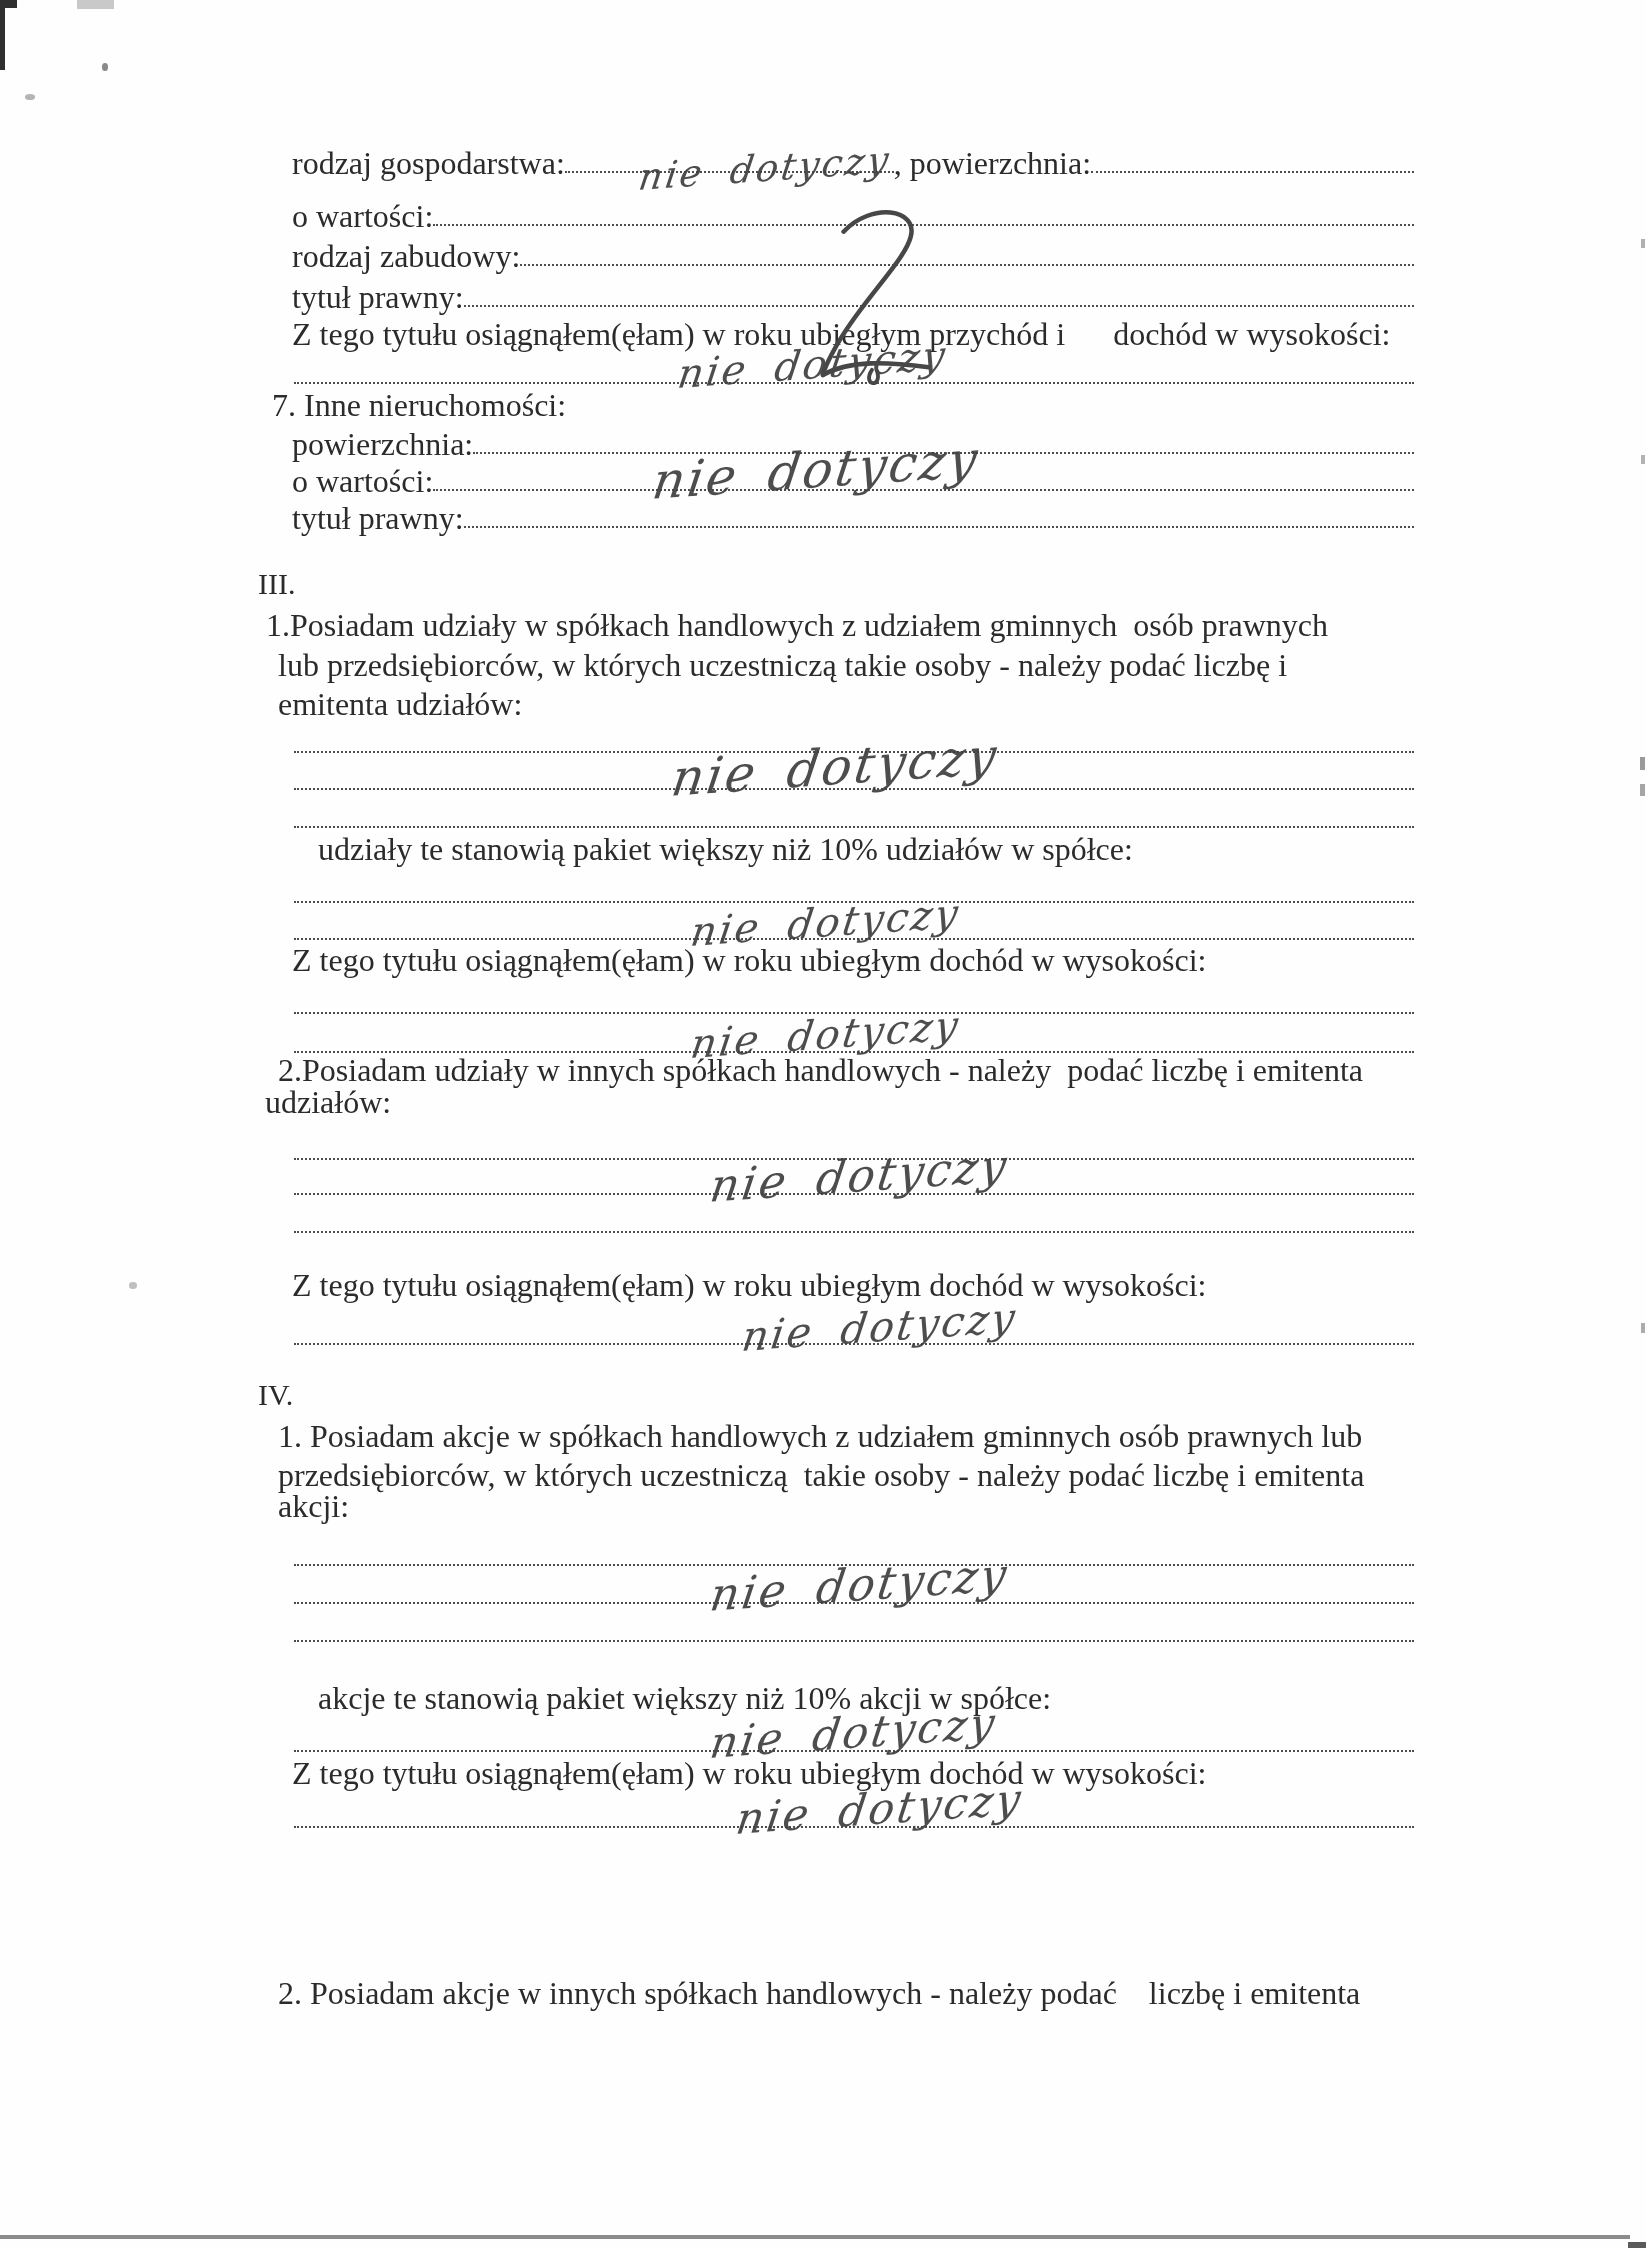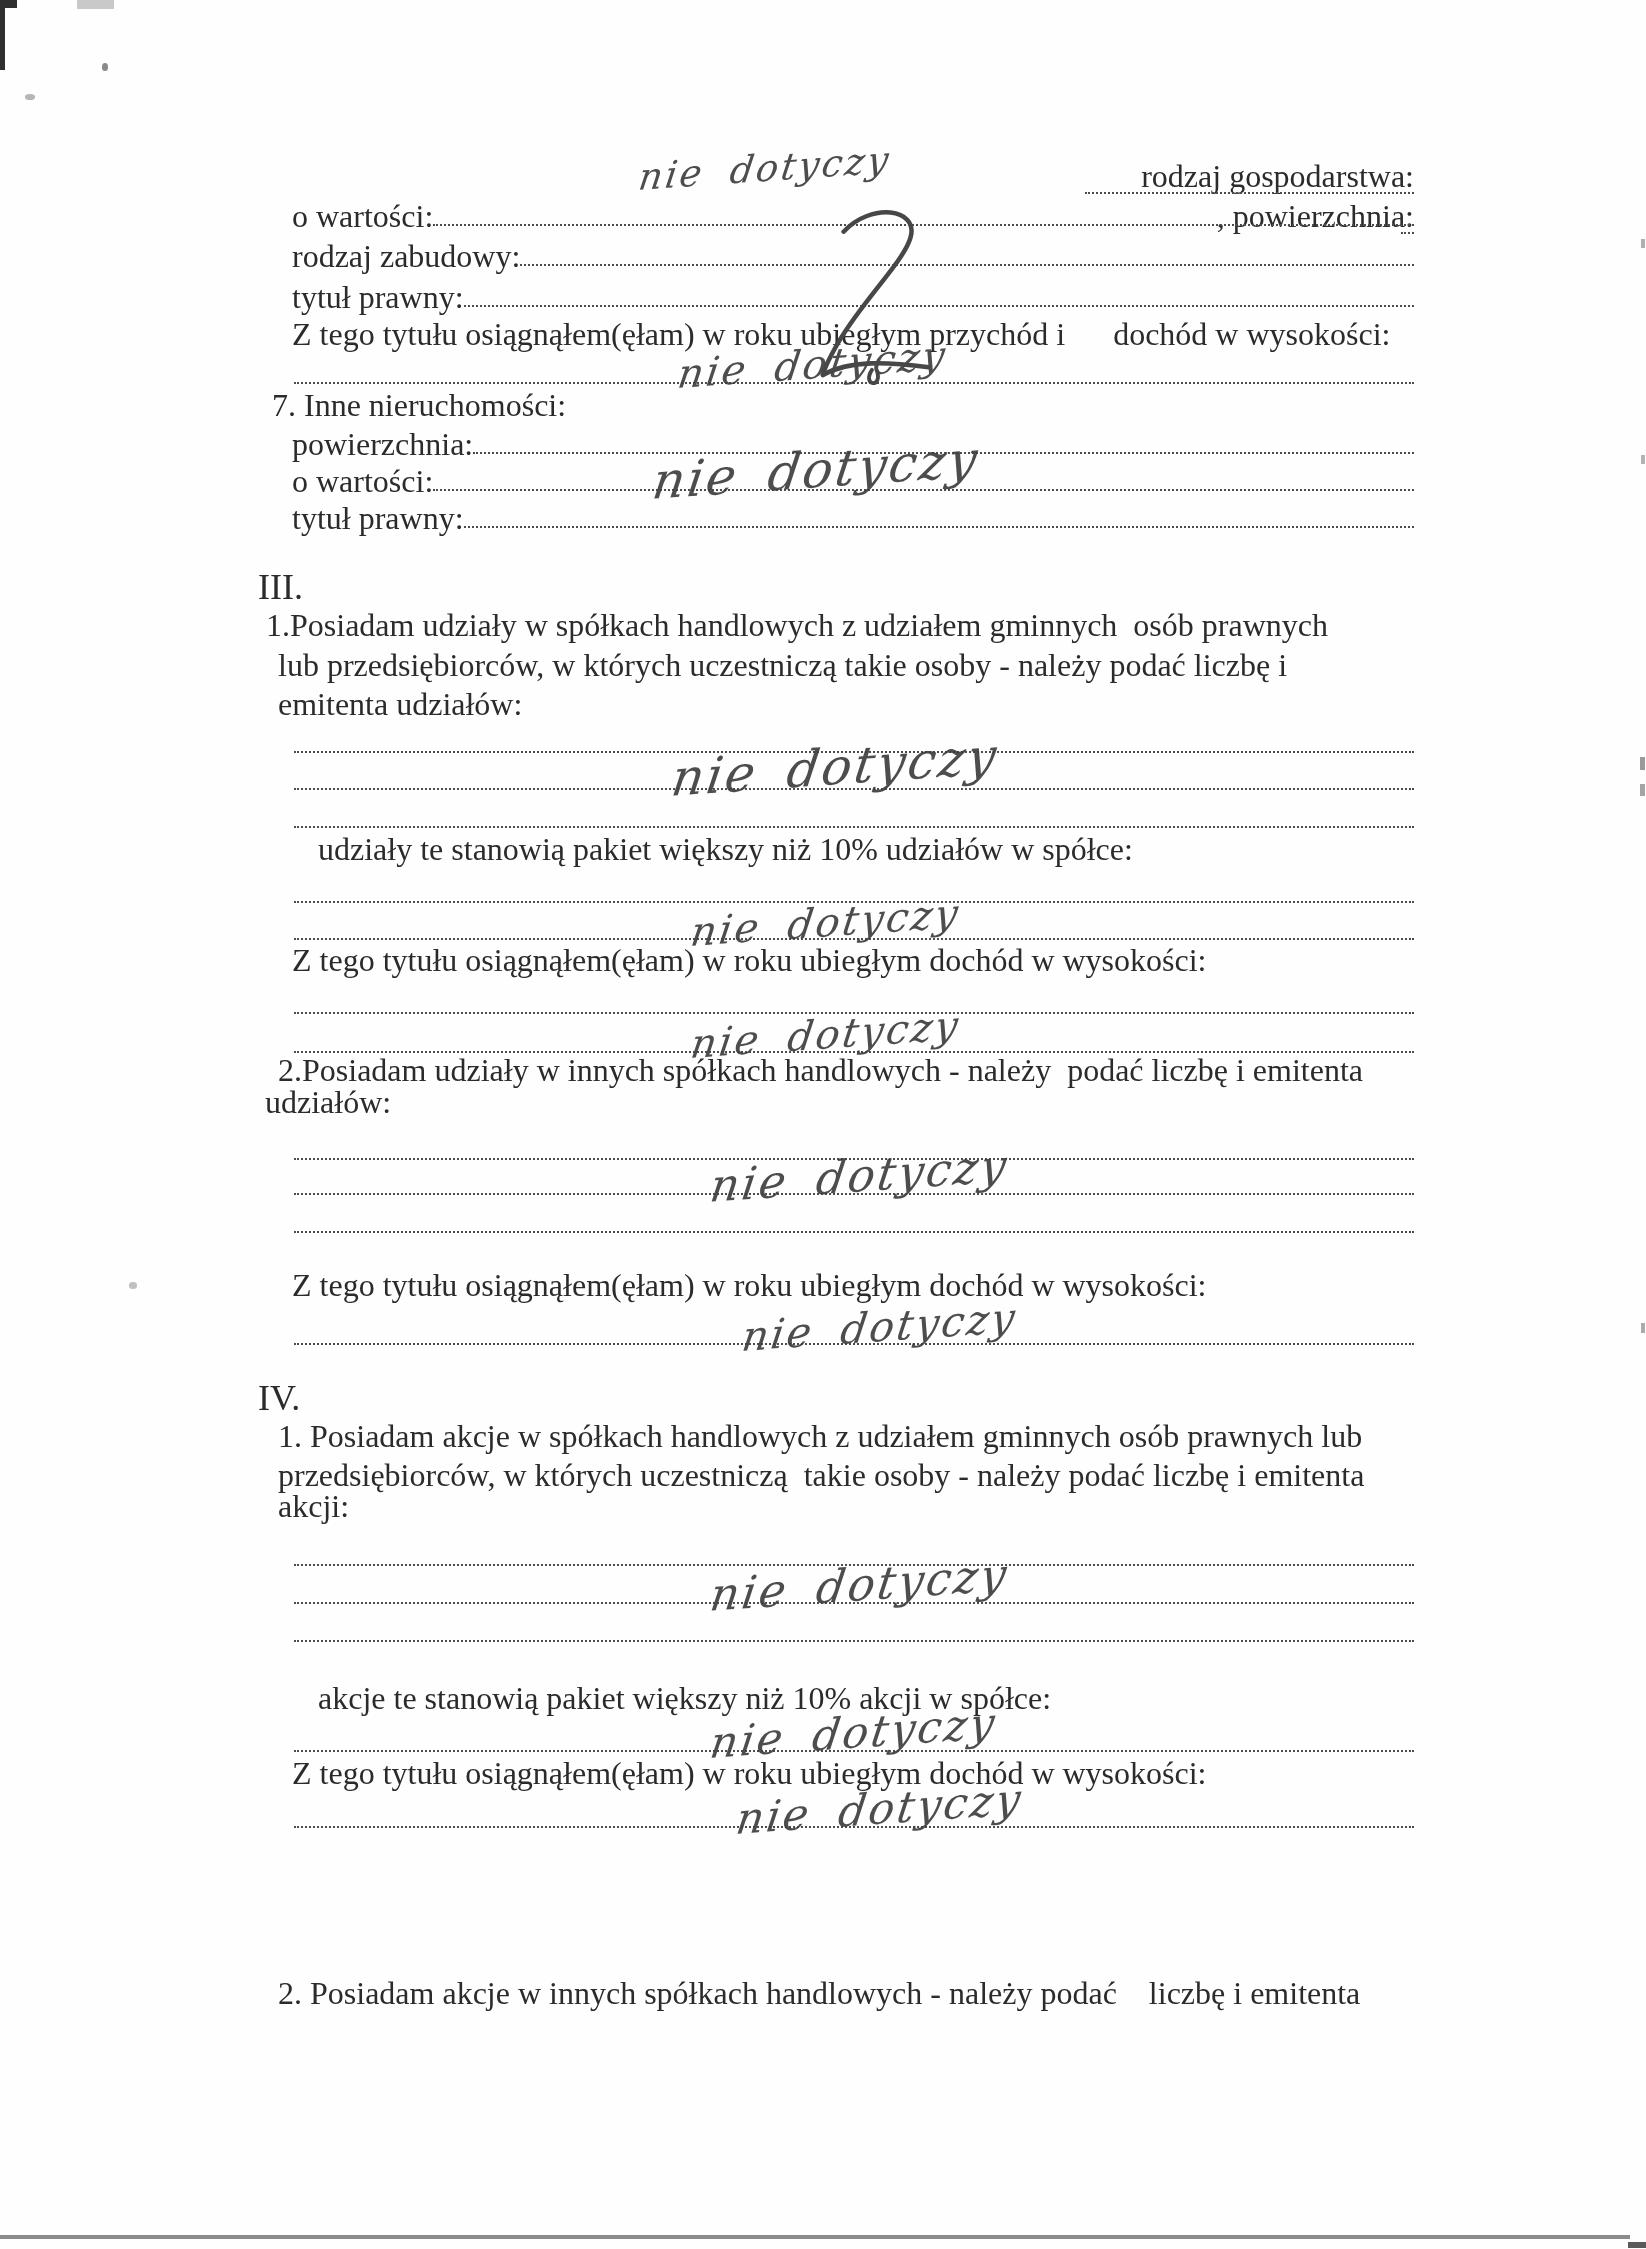--- a/index.html
+++ b/index.html
@@ -28,21 +28,21 @@
     margin-bottom:5.8px;
     min-width:13px;
   }
   .dots.fixed{flex:0 0 auto;}
   .dotline{
     position:absolute;
     left:294px;right:233px;
     height:0;
     border-bottom:2.6px dotted #4c4c4c;
   }
-  .heading{font-size:36px;}
+  .heading{font-size:30px;}
   .hw{
     position:absolute;
     font-family:"DejaVu Serif", serif;
     font-style:italic;
     color:#3e3e3e;
     letter-spacing:2.6px;
     word-spacing:11.6px;
     white-space:pre;
     transform:rotate(-4deg) skewX(-12deg);
     transform-origin:left bottom;
@@ -67,21 +67,21 @@
   <div class="artifact" style="left:24.5px;top:94px;width:10.3px;height:5.8px;background:#b5b5b5;border-radius:50%;"></div>
   <div class="artifact" style="left:129px;top:1282px;width:7.7px;height:6.5px;background:#c0c0c0;border-radius:50%;"></div>
   <div class="artifact" style="left:1641px;top:239px;width:3.9px;height:9px;background:#b0b0b0;"></div>
   <div class="artifact" style="left:1641px;top:455px;width:3.9px;height:9px;background:#b3b3b3;"></div>
   <div class="artifact" style="left:1640px;top:757px;width:4.5px;height:13px;background:#9a9a9a;"></div>
   <div class="artifact" style="left:1640px;top:784px;width:4.5px;height:11.6px;background:#a5a5a5;"></div>
   <div class="artifact" style="left:1641px;top:1323px;width:3.9px;height:10.3px;background:#ababab;"></div>
   <div class="scan-bottom-line"></div>
   <div class="artifact" style="left:1628px;top:2242px;width:19px;height:5.8px;background:#5a5a5a;"></div>
 
-  <div class="line" style="left:292px;top:160px;flex-direction:column;">
+  <div class="line" style="left:292px;top:147px;">
     <span class="lbl">rodzaj gospodarstwa:</span>
     <span class="dots fixed" style="width:329px;"></span>
     <span class="lbl">, powierzchnia:</span>
     <span class="dots"></span>
   </div>
 
   <div class="line" style="left:292px;top:200px;">
     <span class="lbl">o wartości:</span>
     <span class="dots"></span>
   </div>

